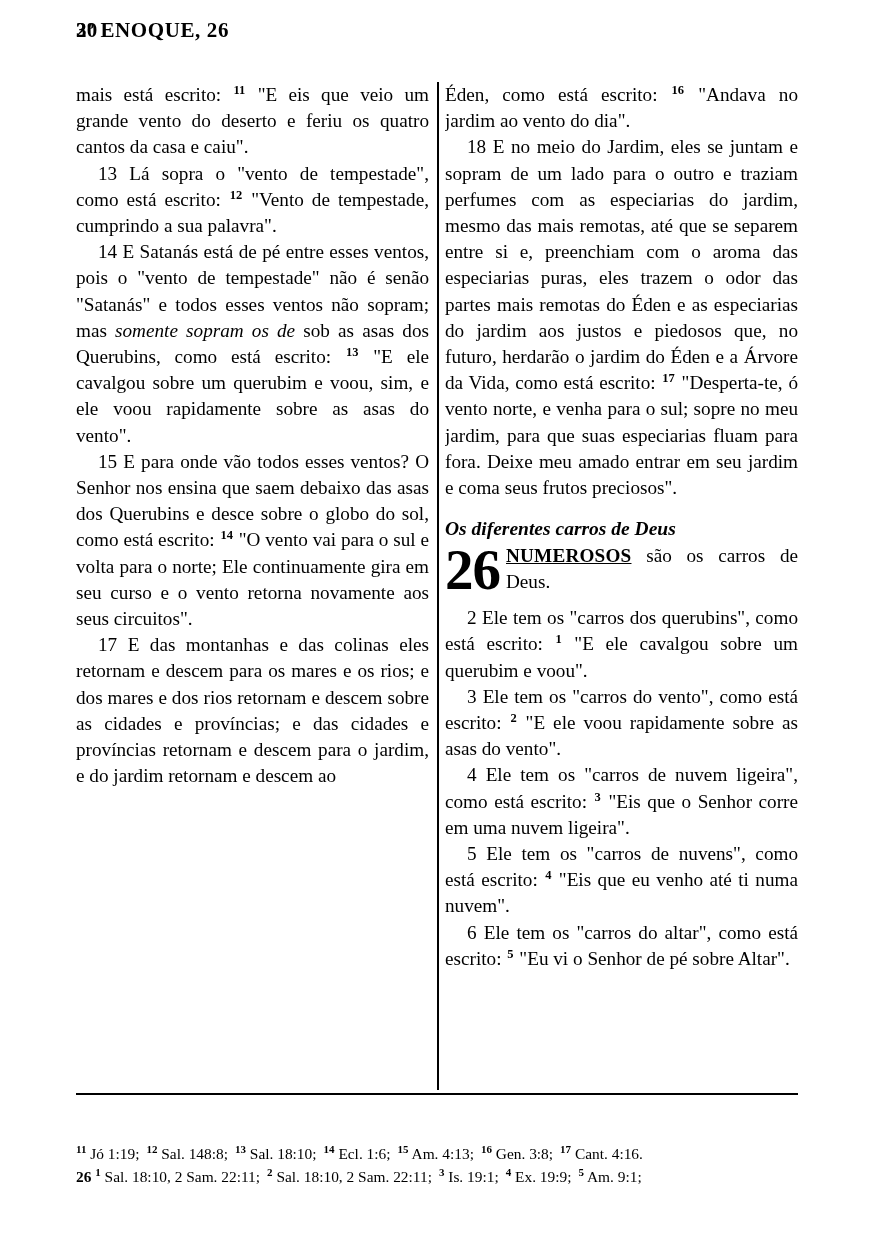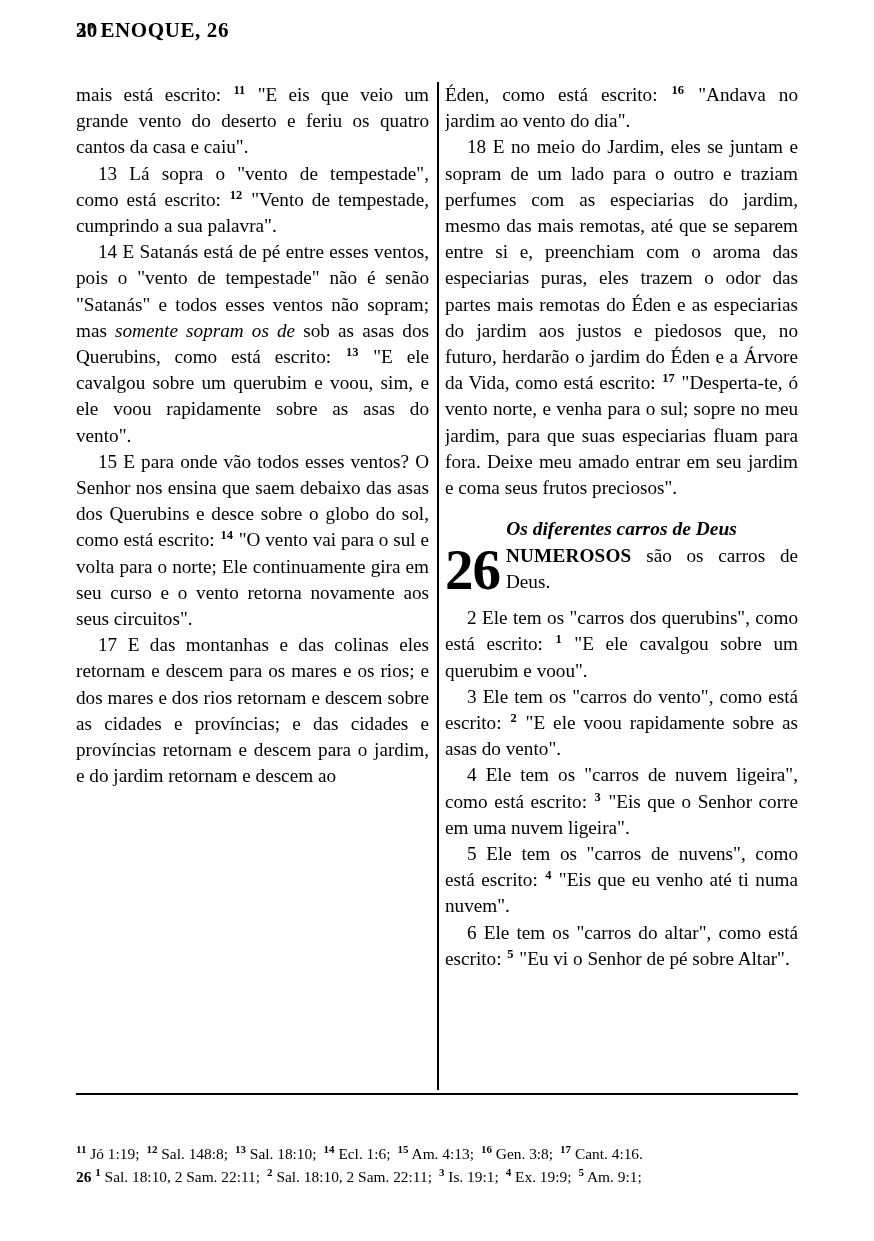--- a/index.html
+++ b/index.html
@@ -102,21 +102,20 @@
     padding-right: 1px;
   }
   .ital { }
 
   
   .chapter-block {
     margin-top: 16px;
   }
   .chapter-heading {
     margin: 0 0 2px 0;
-    text-align: center;
     font-size: 19.5px;
     font-weight: bold;
     font-style: italic;
     line-height: 24px;
   }
   .chapter-opening {
     position: relative;
     min-height: 62px;
   }
   .dropcap {
@@ -127,20 +126,21 @@
     margin: 2px 6px 0 0;
     letter-spacing: -1px;
   }
   .chapter-opening p.vs {
     text-indent: 0;
   }
   .smallcaps {
     font-weight: bold;
     font-size: 19.2px;
     letter-spacing: 0.2px;
+    text-decoration: underline;
   }
 
   
   .foot-rule {
     position: absolute;
     left: 76px;
     top: 1093px;
     width: 722px;
     height: 2.2px;
     background: #000;

